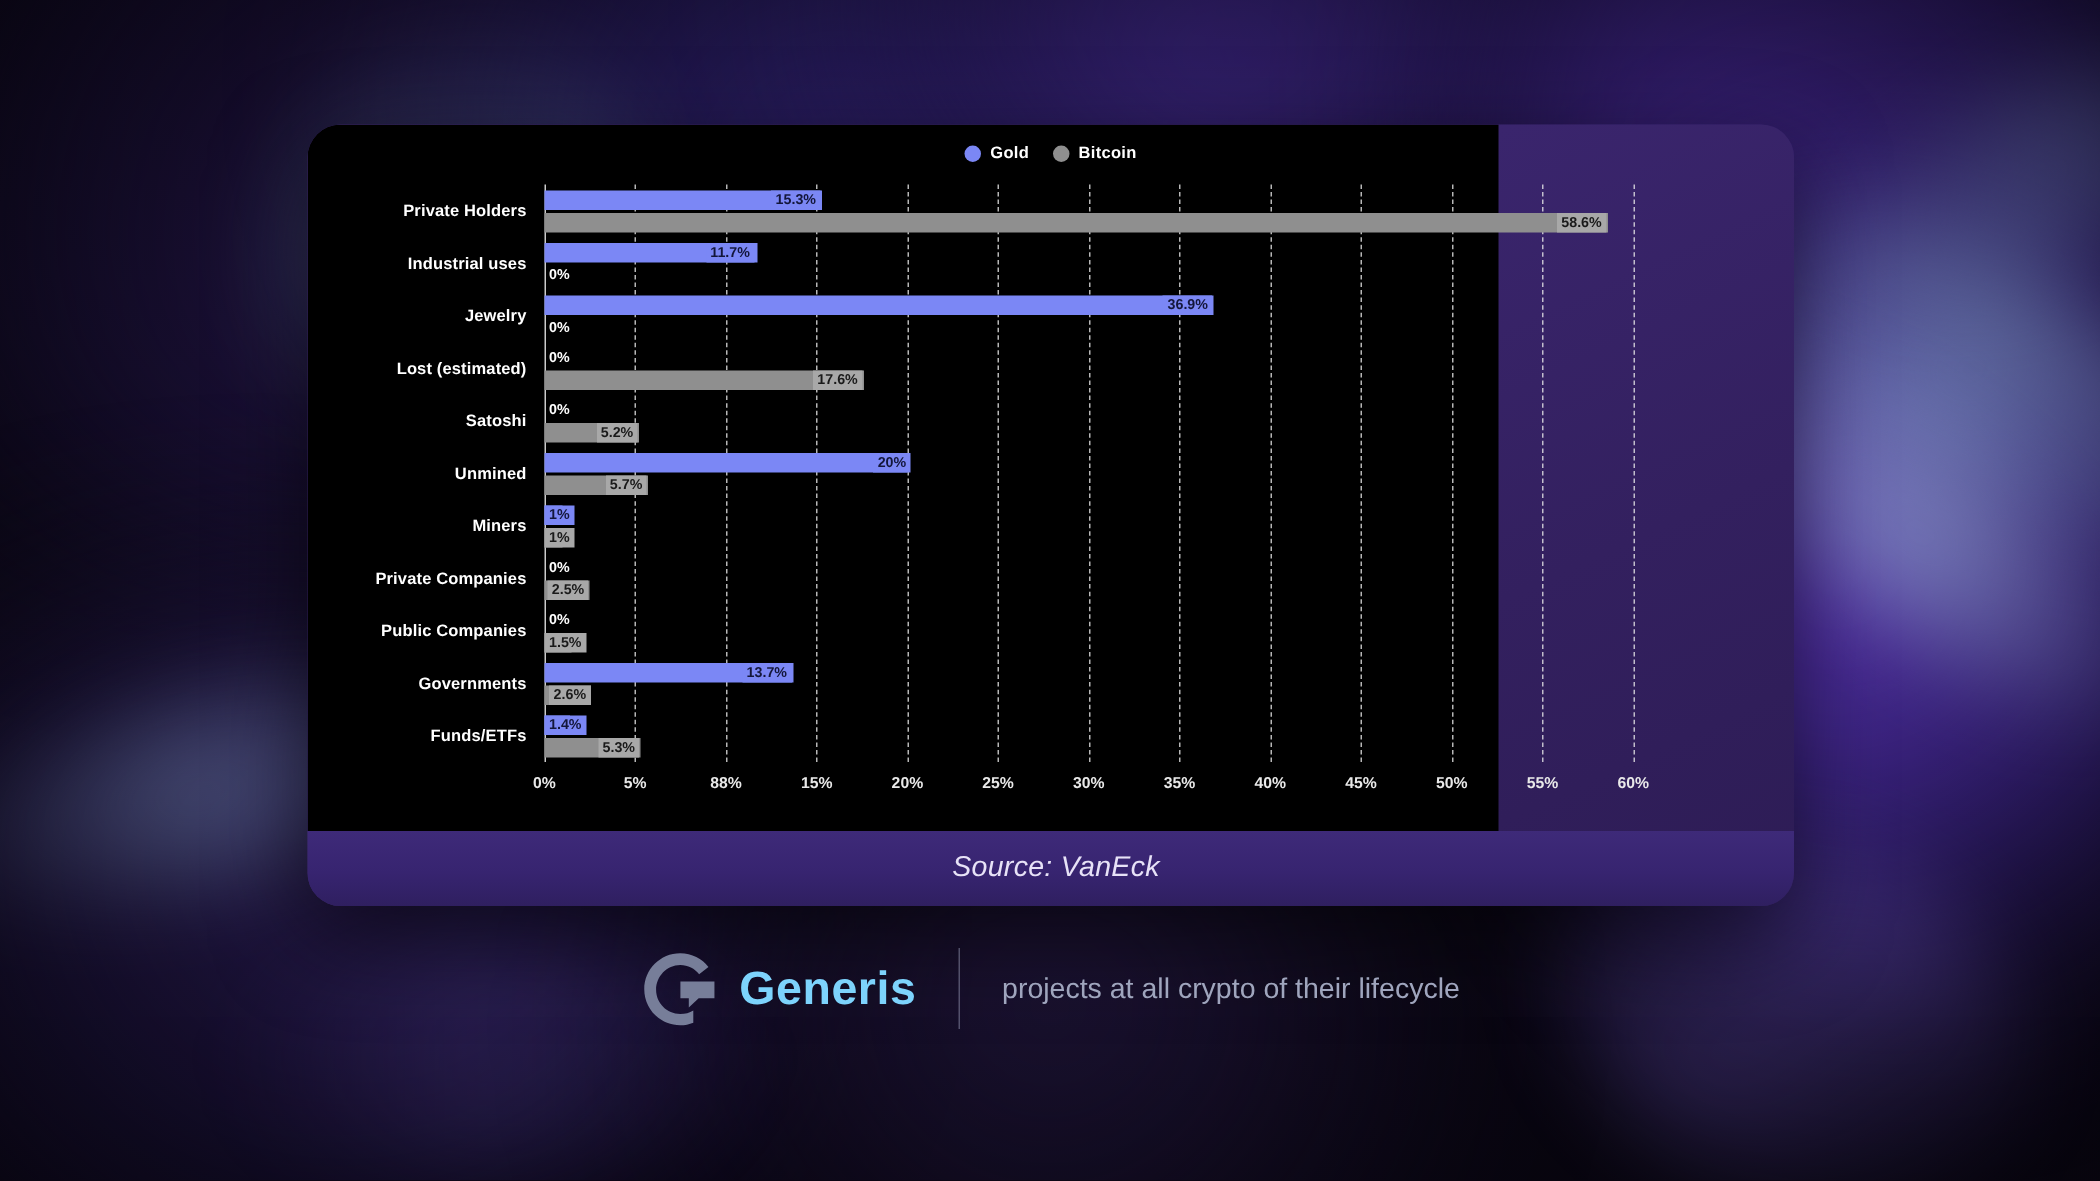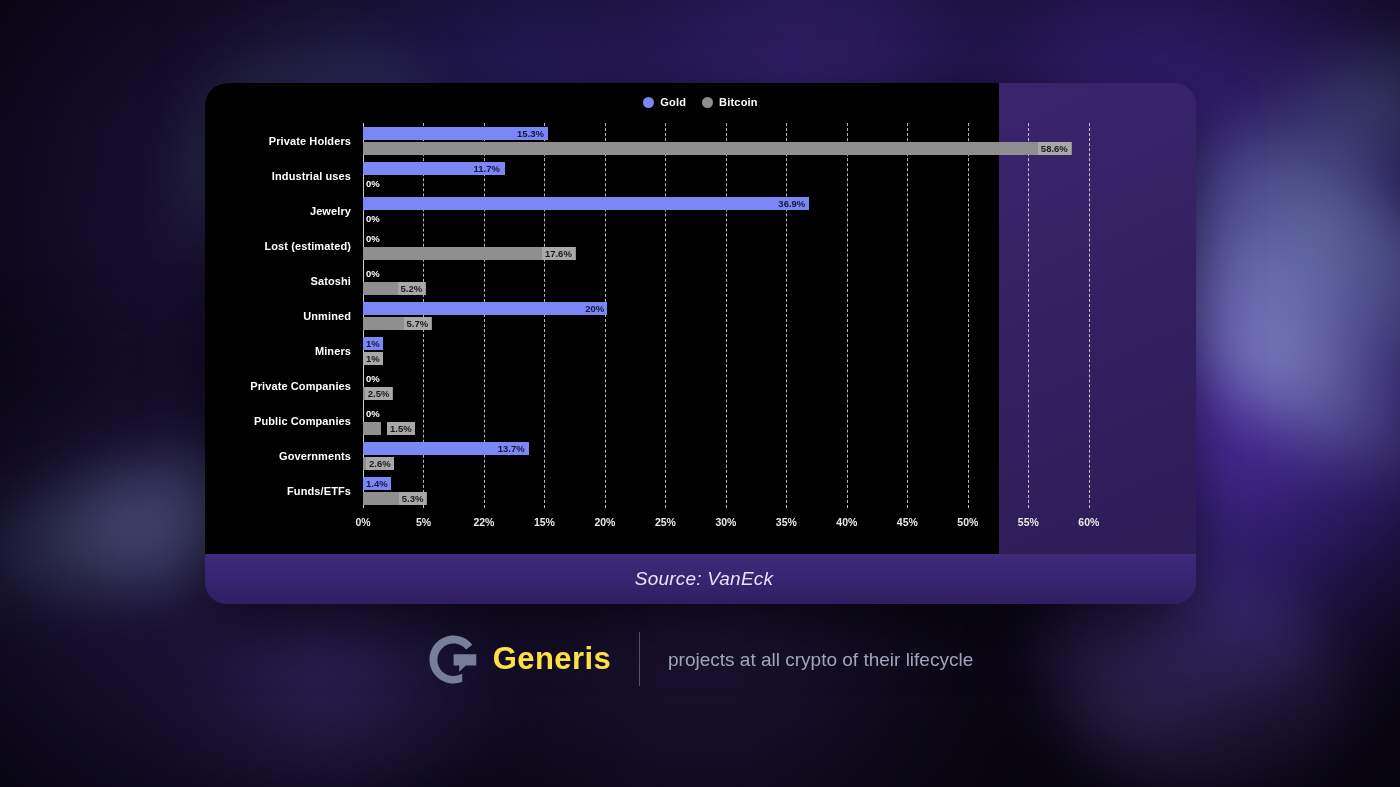--- a/index.html
+++ b/index.html
@@ -221,21 +221,21 @@
     align-items: center;
     justify-content: center;
     gap: 0;
   }
   #brand-left {
     display: flex; align-items: center; gap: 14px;
     padding-right: 28px;
   }
   #brand-logo-icon { width: 52px; height: 52px; display: block; }
   #brand-name {
-    color: #fde047;
+    color: #7dd3fc;
     font-size: 31px;
     font-weight: bold;
     letter-spacing: .4px;
   }
   #brand-divider {
     width: 1px; height: 54px;
     background: rgba(160,165,190,.45);
   }
   #brand-tagline {
     padding-left: 28px;
@@ -369,21 +369,21 @@
             </div>
             <div class="bar-group">
               <span class="bar bitcoin" style="left: 0px; top: 263.5px; width: 30.2419px;"></span>
               <span class="bar-value onbar-bitcoin" style="top: 263.5px; left: 1.84194px;">2.5%</span>
             </div>
             <div class="bar-group">
               <span class="bar-value zero" style="top: 283.5px; left: 1px;">0%</span>
             </div>
             <div class="bar-group">
               <span class="bar bitcoin" style="left: 0px; top: 298.5px; width: 18.1452px;"></span>
-              <span class="bar-value onbar-bitcoin" style="top: 298.5px; left: 0px; margin-left: 24px;">1.5%</span>
+              <span class="bar-value onbar-bitcoin" style="top: 298.5px; left: 0px;">1.5%</span>
             </div>
             <div class="bar-group">
               <span class="bar gold" style="left: 0px; top: 318.5px; width: 165.726px;"></span>
               <span class="bar-value onbar-gold" style="top: 318.5px; left: 131.726px;">13.7%</span>
             </div>
             <div class="bar-group">
               <span class="bar bitcoin" style="left: 0px; top: 333.5px; width: 31.4516px;"></span>
               <span class="bar-value onbar-bitcoin" style="top: 333.5px; left: 3.05161px;">2.6%</span>
             </div>
             <div class="bar-group">
@@ -391,21 +391,21 @@
               <span class="bar-value onbar-gold" style="top: 353.5px; left: 0px;">1.4%</span>
             </div>
             <div class="bar-group">
               <span class="bar bitcoin" style="left: 0px; top: 368.5px; width: 64.1129px;"></span>
               <span class="bar-value onbar-bitcoin" style="top: 368.5px; left: 35.7129px;">5.3%</span>
             </div>
           </div>
         <div class="x-axis">
             <span class="x-tick" style="left: 0px;">0%</span>
             <span class="x-tick" style="left: 60.4839px;">5%</span>
-            <span class="x-tick" style="left: 120.968px;">22%</span>
+            <span class="x-tick" style="left: 120.968px;">88%</span>
             <span class="x-tick" style="left: 181.452px;">15%</span>
             <span class="x-tick" style="left: 241.935px;">20%</span>
             <span class="x-tick" style="left: 302.419px;">25%</span>
             <span class="x-tick" style="left: 362.903px;">30%</span>
             <span class="x-tick" style="left: 423.387px;">35%</span>
             <span class="x-tick" style="left: 483.871px;">40%</span>
             <span class="x-tick" style="left: 544.355px;">45%</span>
             <span class="x-tick" style="left: 604.839px;">50%</span>
             <span class="x-tick" style="left: 665.323px;">55%</span>
             <span class="x-tick" style="left: 725.806px;">60%</span>

